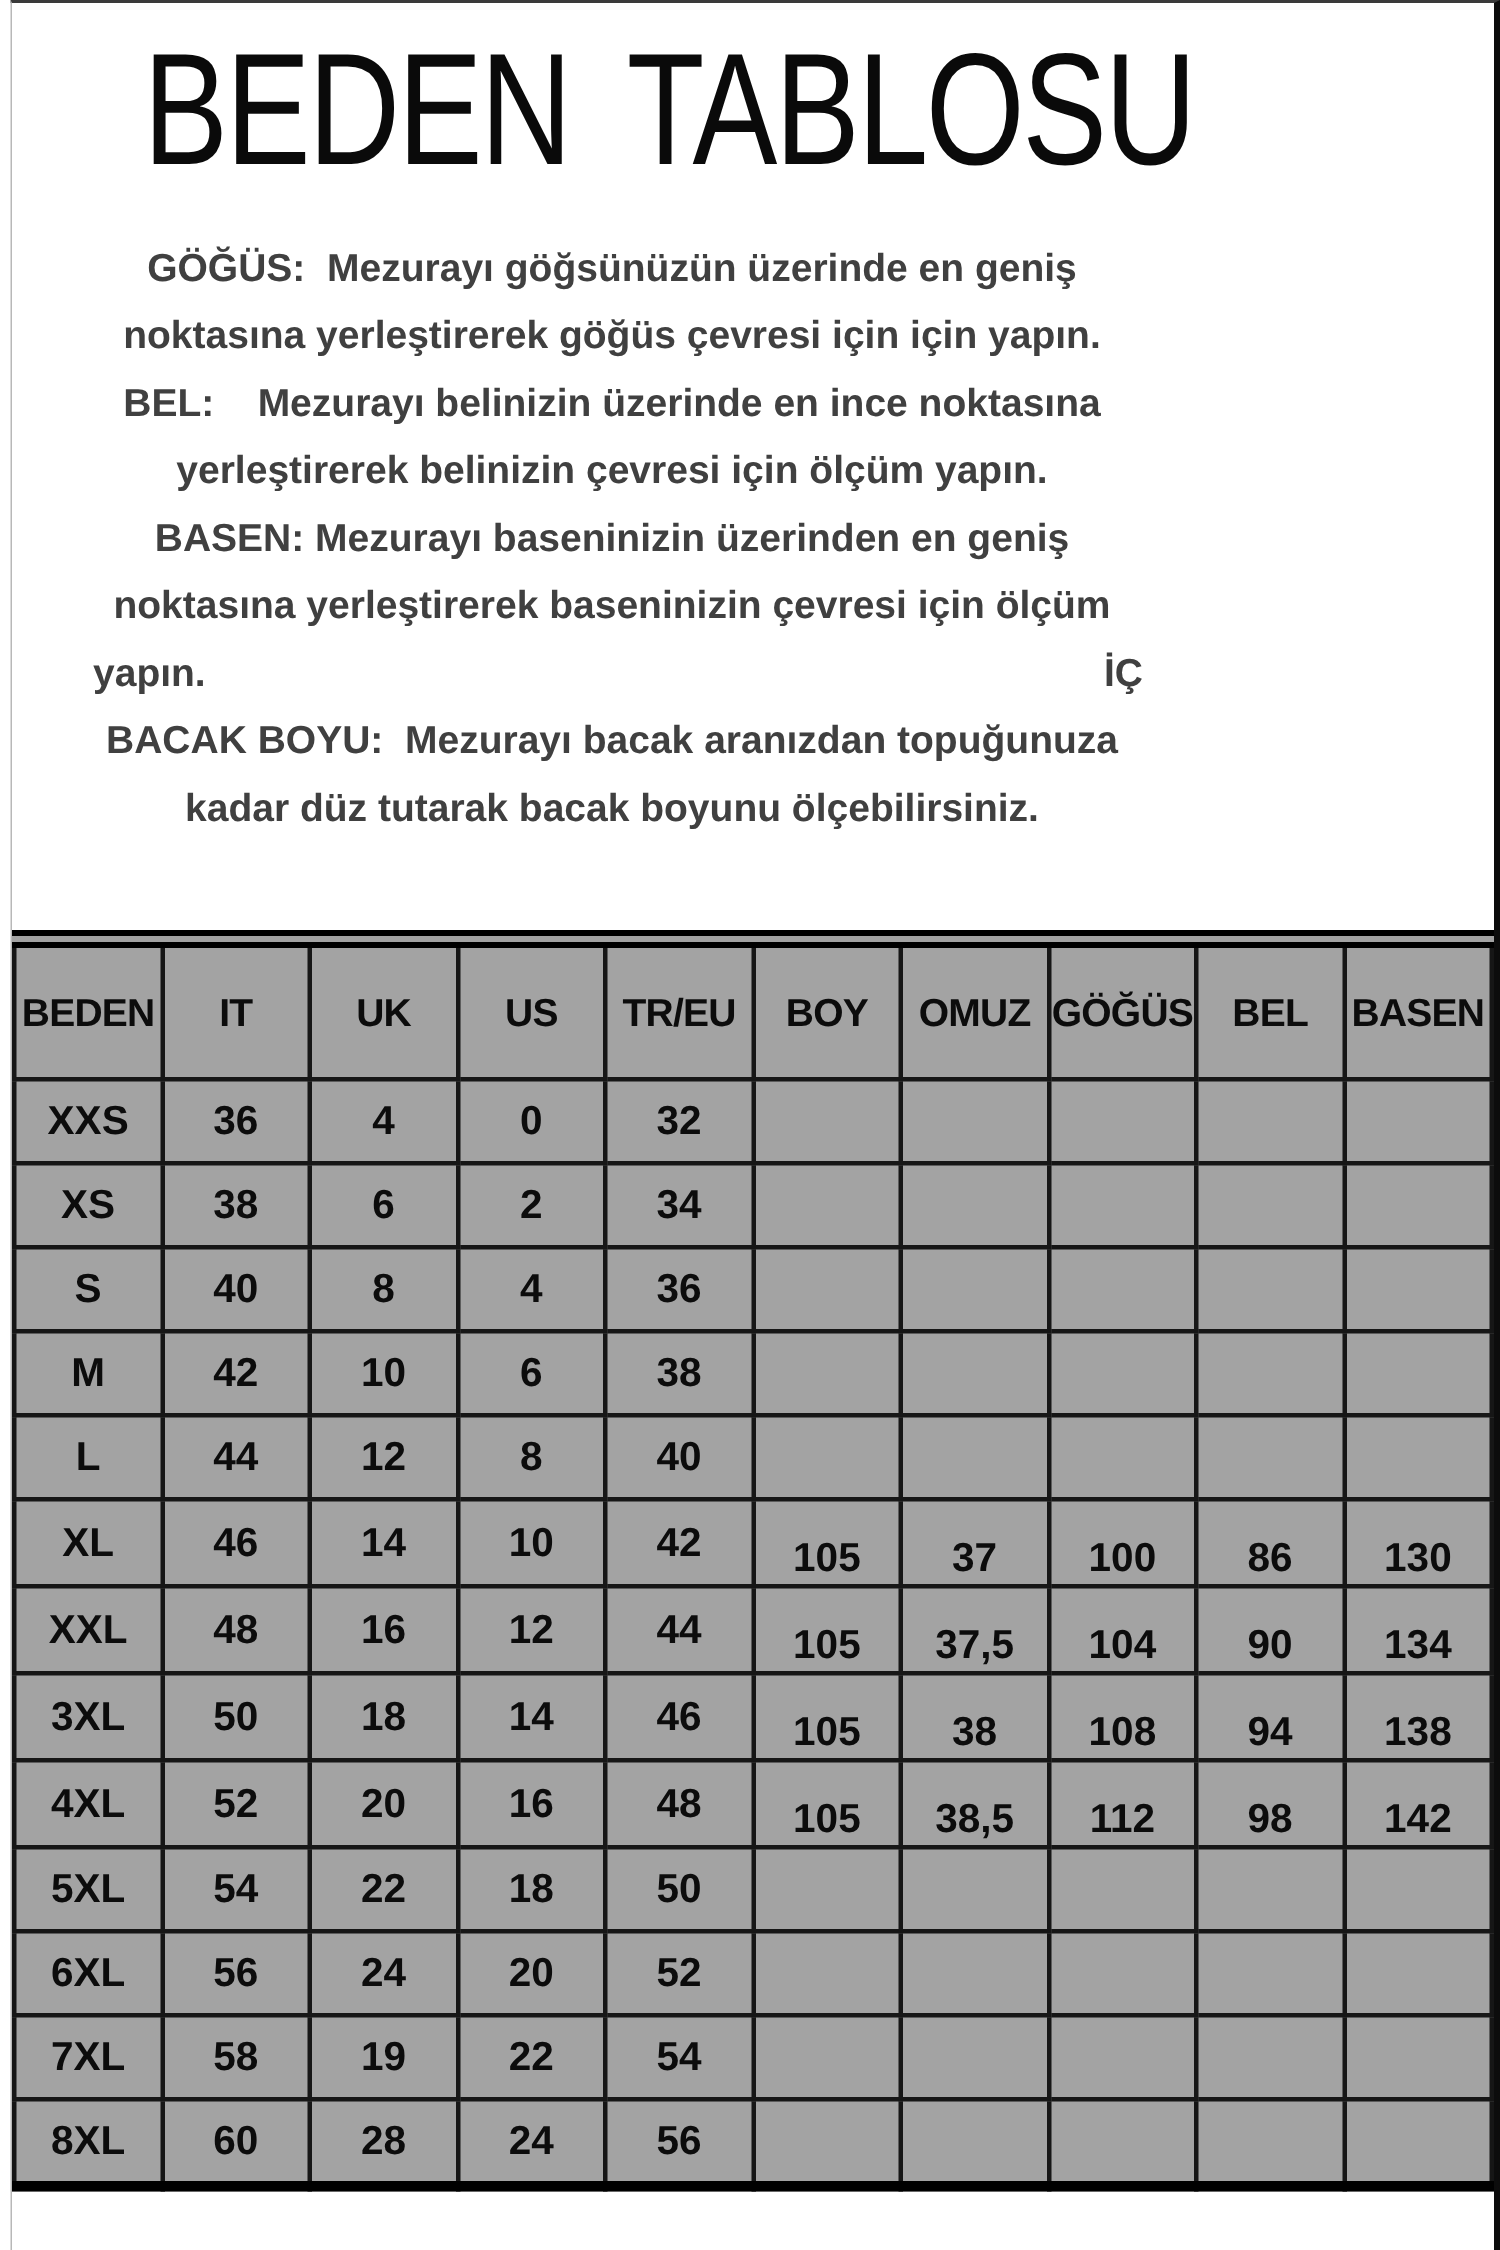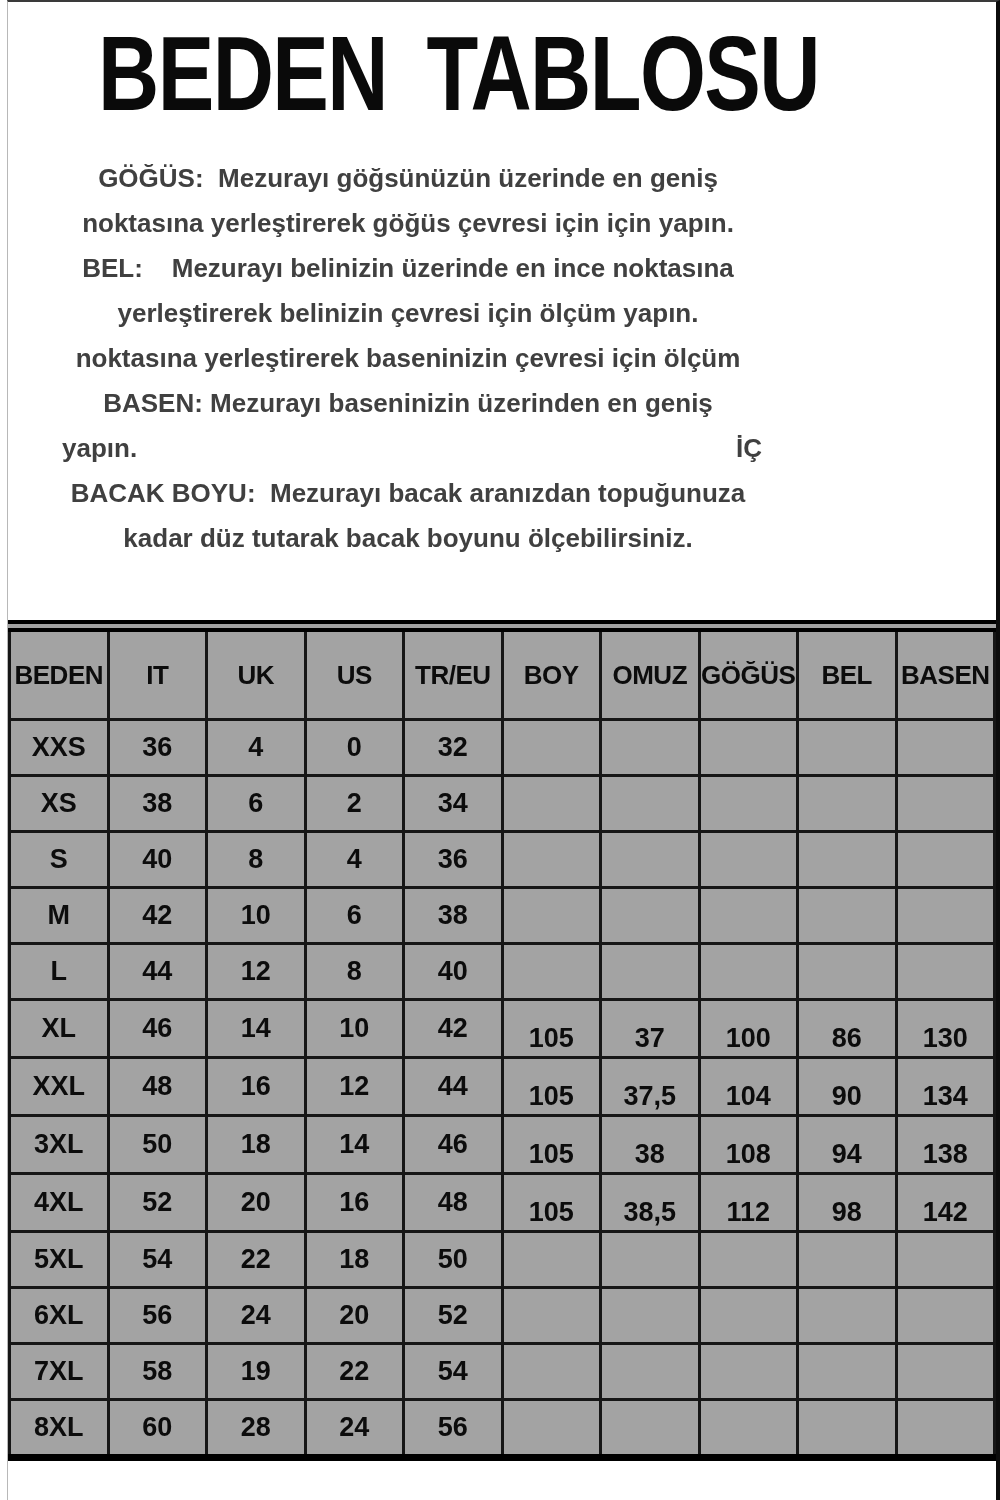--- a/index.html
+++ b/index.html
@@ -27,21 +27,21 @@
   .top-section {
     box-sizing: border-box;
     height: 618px;
     padding-top: 20px;
   }
   .content-col {
     width: 800px;
   }
   .page-title {
     text-align: center;
-    font-weight: bold;
+    font-weight: normal;
     font-size: 106px;
     line-height: 102px;
     color: #0a0a0a;
     white-space: nowrap;
   }
   .page-title .squeeze {
     display: inline-block;
     transform: scaleX(0.80);
     transform-origin: center center;
     letter-spacing: -2px;
@@ -103,22 +103,22 @@
   <div class="top-section">
     <div class="content-col">
       <div class="page-title">
         <span class="squeeze">BEDEN TABLOSU</span>
       </div>
       <div class="instructions">
           <div class="inst-line">GÖĞÜS:  Mezurayı göğsünüzün üzerinde en geniş</div>
           <div class="inst-line">noktasına yerleştirerek göğüs çevresi için için yapın.</div>
           <div class="inst-line">BEL:    Mezurayı belinizin üzerinde en ince noktasına</div>
           <div class="inst-line">yerleştirerek belinizin çevresi için ölçüm yapın.</div>
+          <div class="inst-line">BASEN: Mezurayı baseninizin üzerinden en geniş</div>
           <div class="inst-line">noktasına yerleştirerek baseninizin çevresi için ölçüm</div>
-          <div class="inst-line">BASEN: Mezurayı baseninizin üzerinden en geniş</div>
           <div class="inst-line split"><span>yapın.</span><span>İÇ</span></div>
           <div class="inst-line">BACAK BOYU:  Mezurayı bacak aranızdan topuğunuza</div>
           <div class="inst-line">kadar düz tutarak bacak boyunu ölçebilirsiniz.</div>
         </div>
     </div>
   </div>
 
   <table class="size-table">
     <thead>
       <tr>

